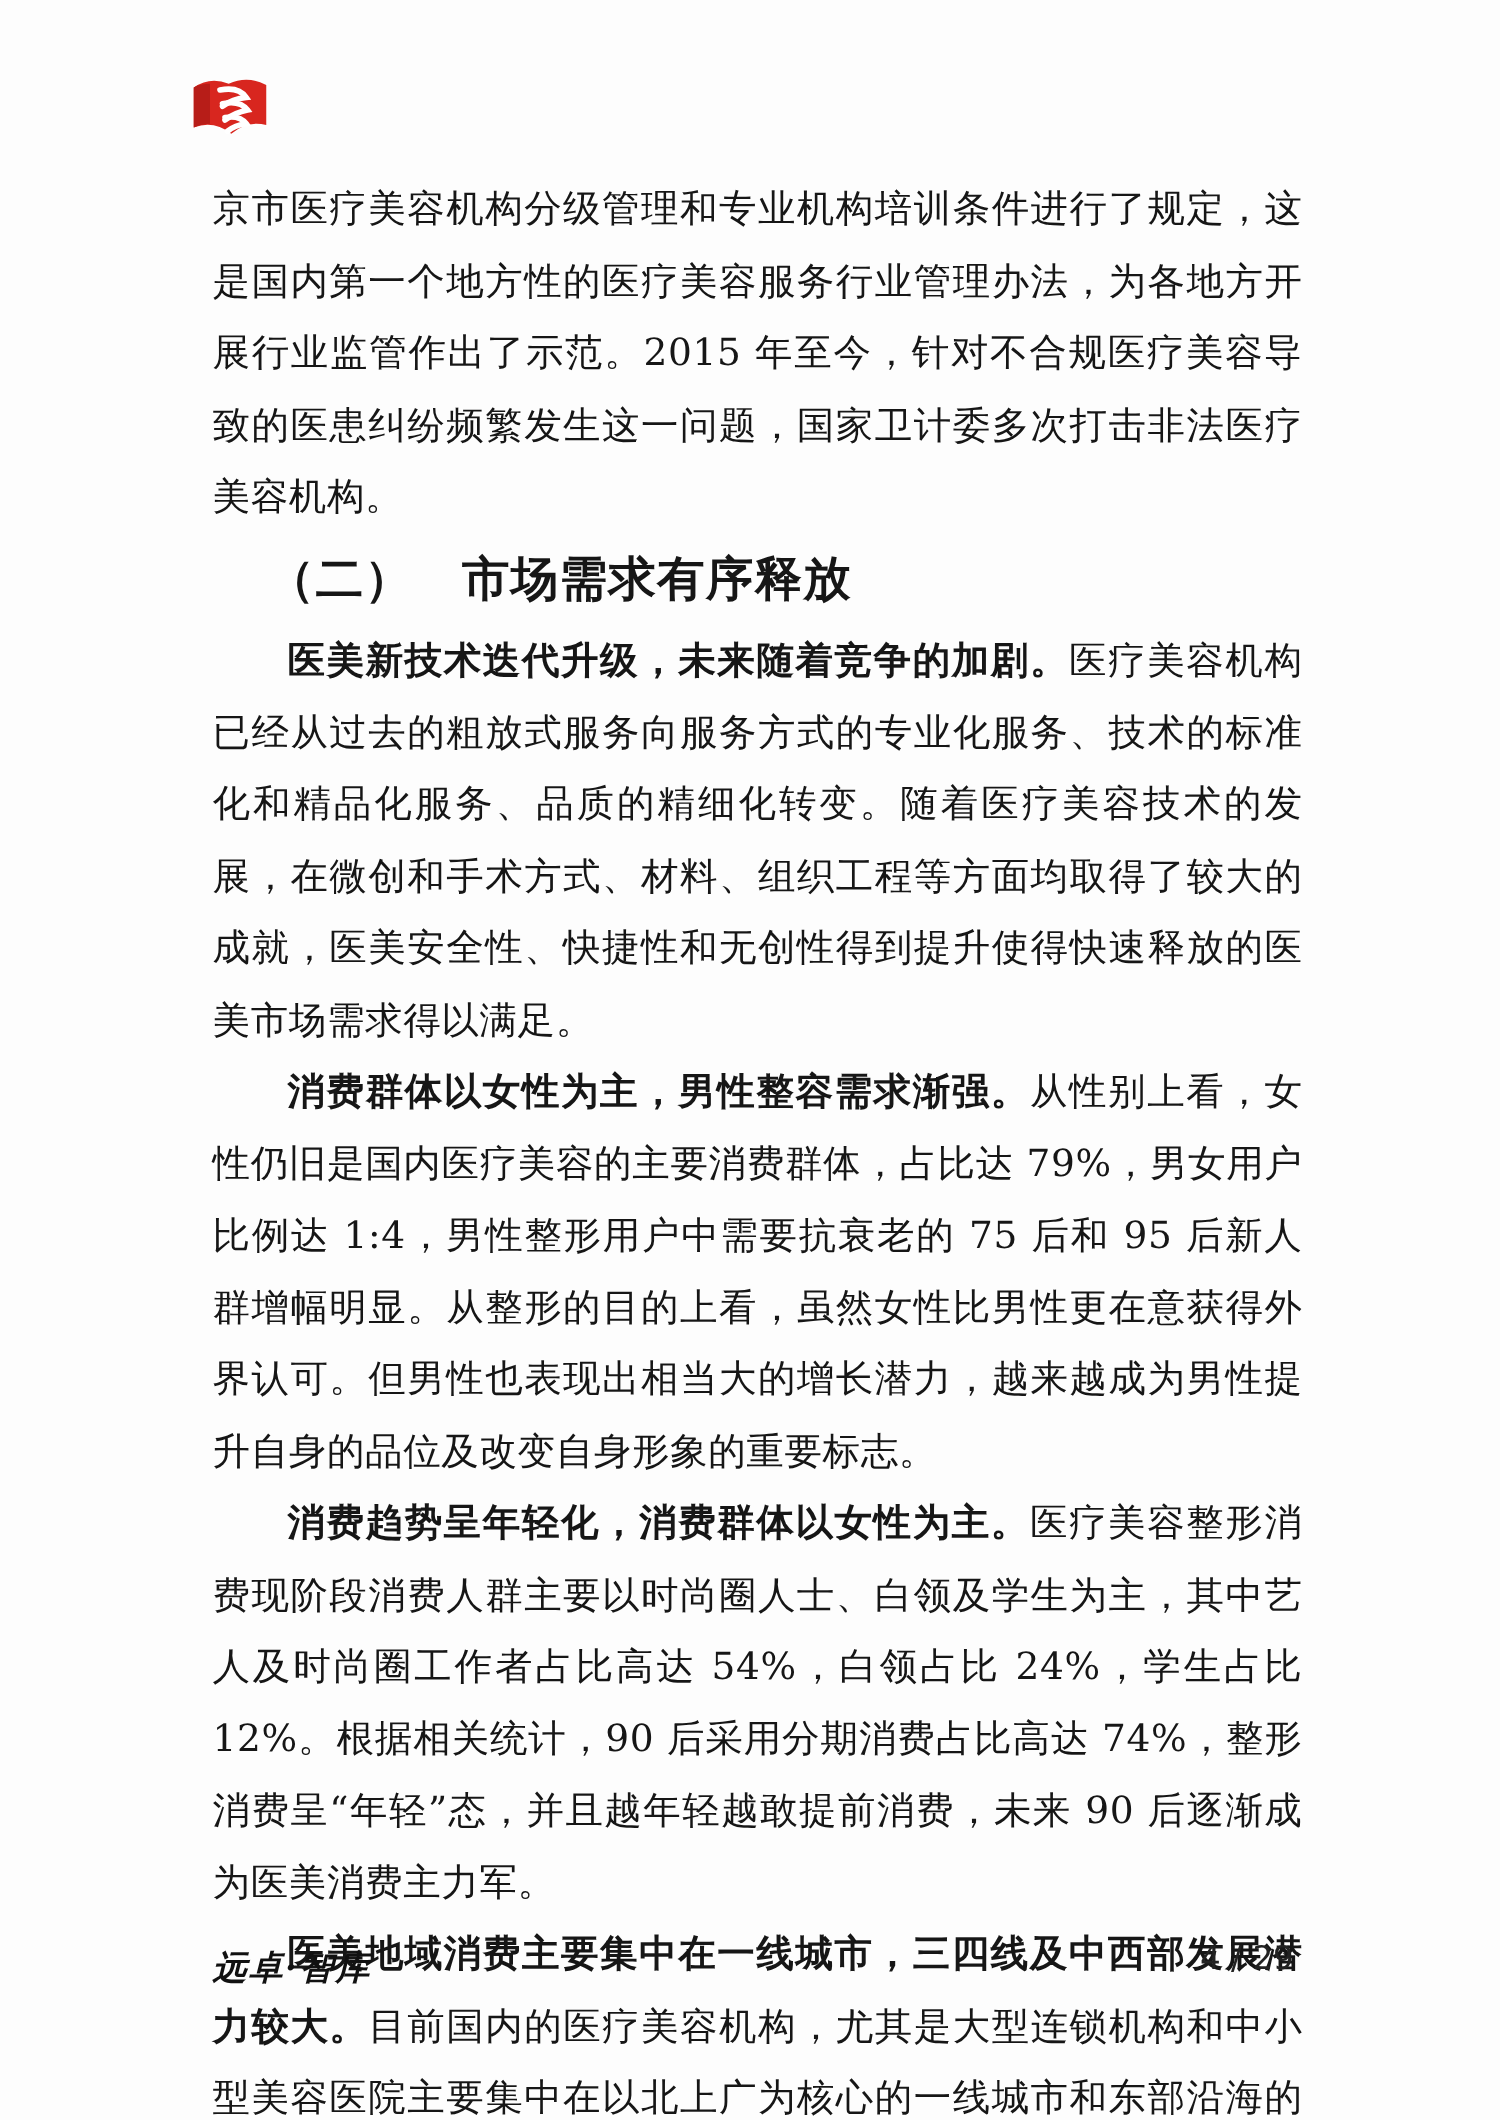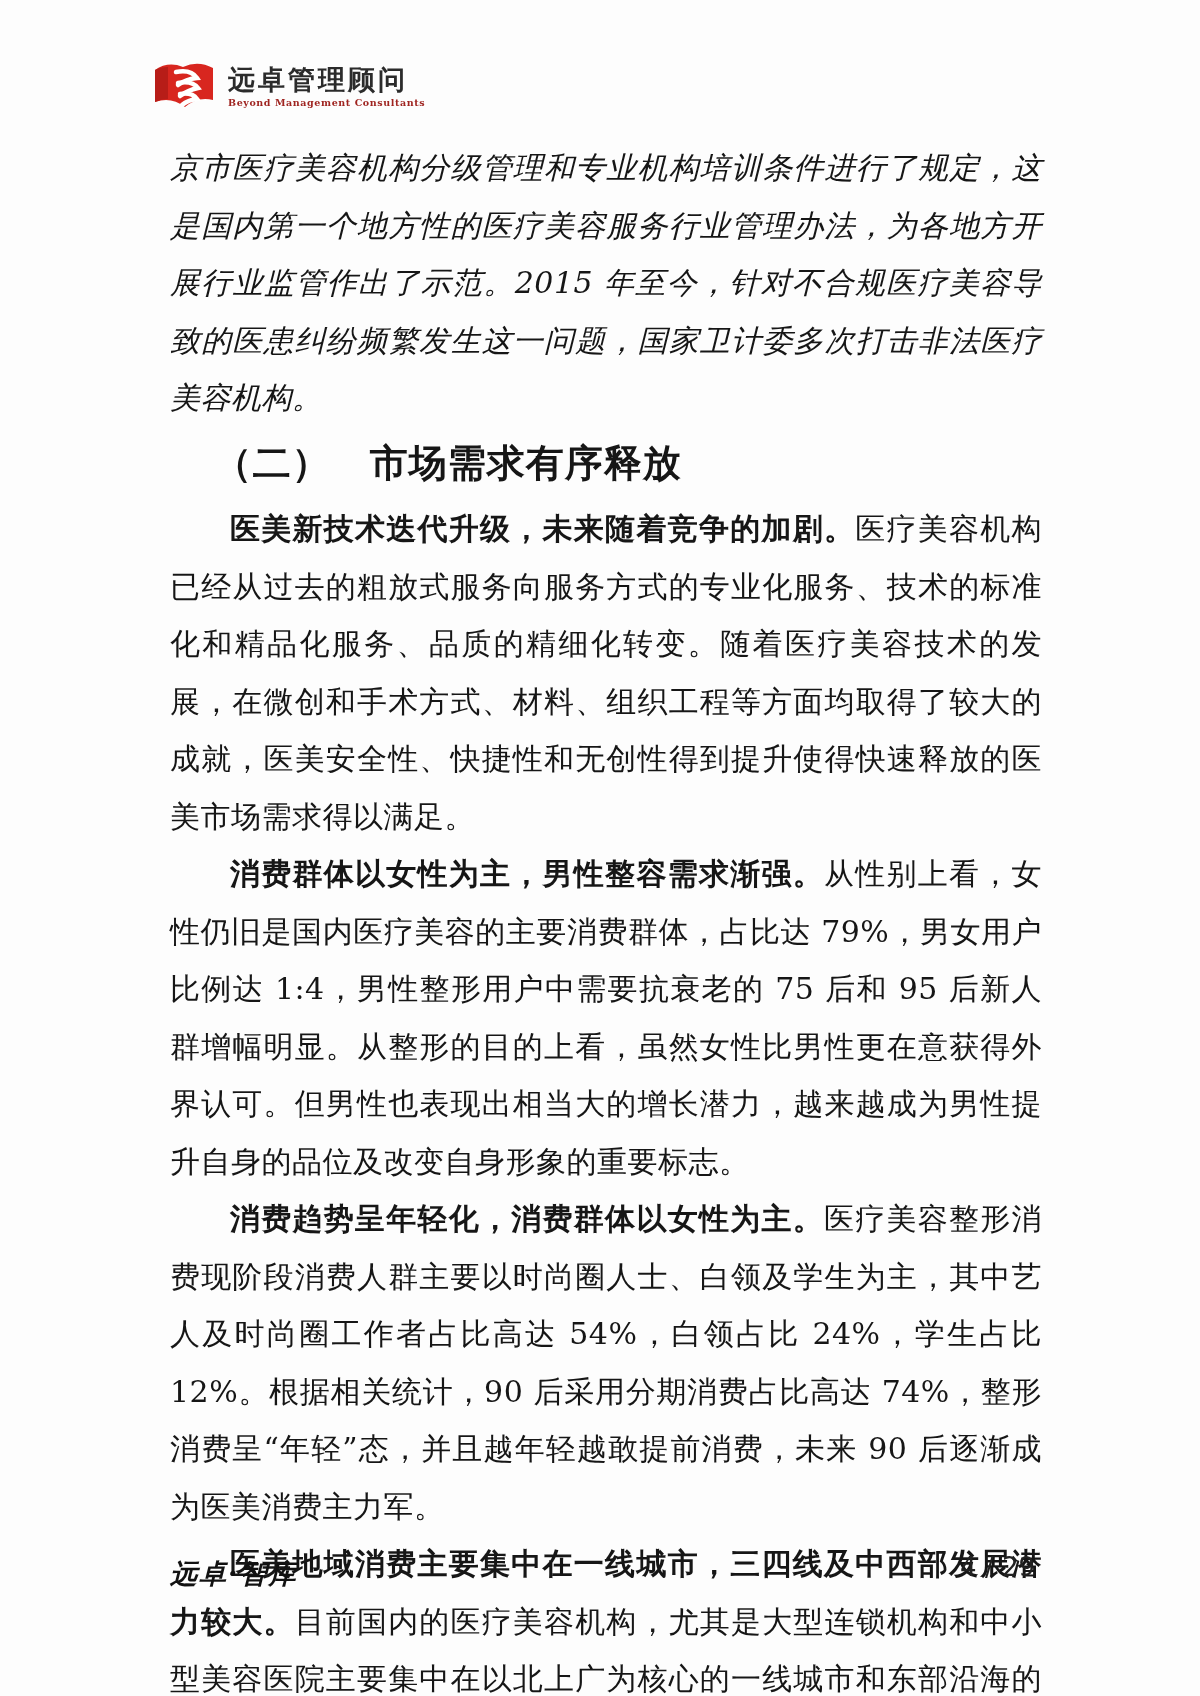--- a/index.html
+++ b/index.html
@@ -44,21 +44,21 @@
     position: absolute;
     top: 139px;
     left: 170px;
     width: 872px;
     font-size: 30px;
     line-height: 57.5px;
     text-align: justify;
     letter-spacing: 0.5px;
   }
   .doc-body p { margin: 0; text-indent: 2em; }
-  .doc-body p.intro { text-indent: 0; font-style: italic; }
+  .doc-body p.intro { text-indent: 0; }
   .doc-body .lead { font-weight: 700; }
   .section-heading {
     margin: 7px 0 9px 0;
     font-size: 38px;
     font-weight: 700;
     text-indent: 1.15em;
     letter-spacing: 1px;
   }
 
   
@@ -90,24 +90,20 @@
   <div class="logo">
     <div class="logo-mark">
       <svg viewBox="0 0 64 58" width="64" height="58" aria-hidden="true">
         <path d="M3 12 Q16 3 31 9 Q46 2 61 10 L61 42 Q46 38 33 49 Q19 38 3 44 Z" fill="#d8261f"></path>
         <path d="M3 12 L3 44 Q10 41 16 41 L16 9 Q8 9 3 12 Z" fill="#b71d18"></path>
         <path d="M24 14 q15 -3 21 6 q-11 1 -19 7" fill="none" stroke="#ffffff" stroke-width="4.5" stroke-linecap="round"></path>
         <path d="M26 25 q14 -3 20 5 q-10 2 -18 8" fill="none" stroke="#ffffff" stroke-width="4.5" stroke-linecap="round"></path>
         <path d="M28 36 q12 -2 17 5 q-9 1 -15 6" fill="none" stroke="#ffffff" stroke-width="4.5" stroke-linecap="round"></path>
       </svg>
     </div>
-    <div class="logo-text">
-      <div class="logo-cn">远卓管理顾问</div>
-      <div class="logo-en">Beyond Management Consultants</div>
-    </div>
   </div>
 
   <div class="doc-body">
 
     <p class="intro"><span>京市医疗美容机构分级管理和专业机构培训条件进行了规定，这是国内第一个地方性的医疗美容服务行业管理办法，为各地方开展行业监管作出了示范。2015 年至今，针对不合规医疗美容导致的医患纠纷频繁发生这一问题，国家卫计委多次打击非法医疗美容机构。</span></p>
 
     <h3 class="section-heading">（二）　市场需求有序释放</h3>
 
     <p><span class="lead">医美新技术迭代升级，未来随着竞争的加剧。</span><span>医疗美容机构已经从过去的粗放式服务向服务方式的专业化服务、技术的标准化和精品化服务、品质的精细化转变。随着医疗美容技术的发展，在微创和手术方式、材料、组织工程等方面均取得了较大的成就，医美安全性、快捷性和无创性得到提升使得快速释放的医美市场需求得以满足。</span></p>
 

